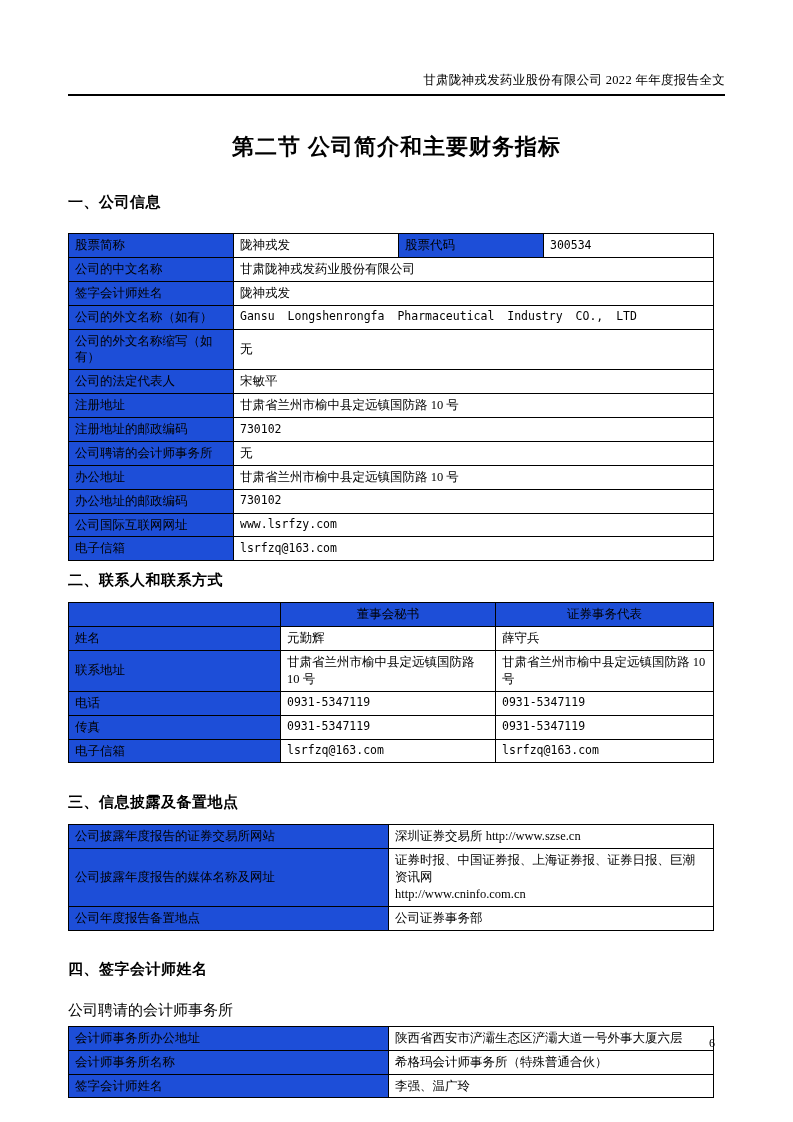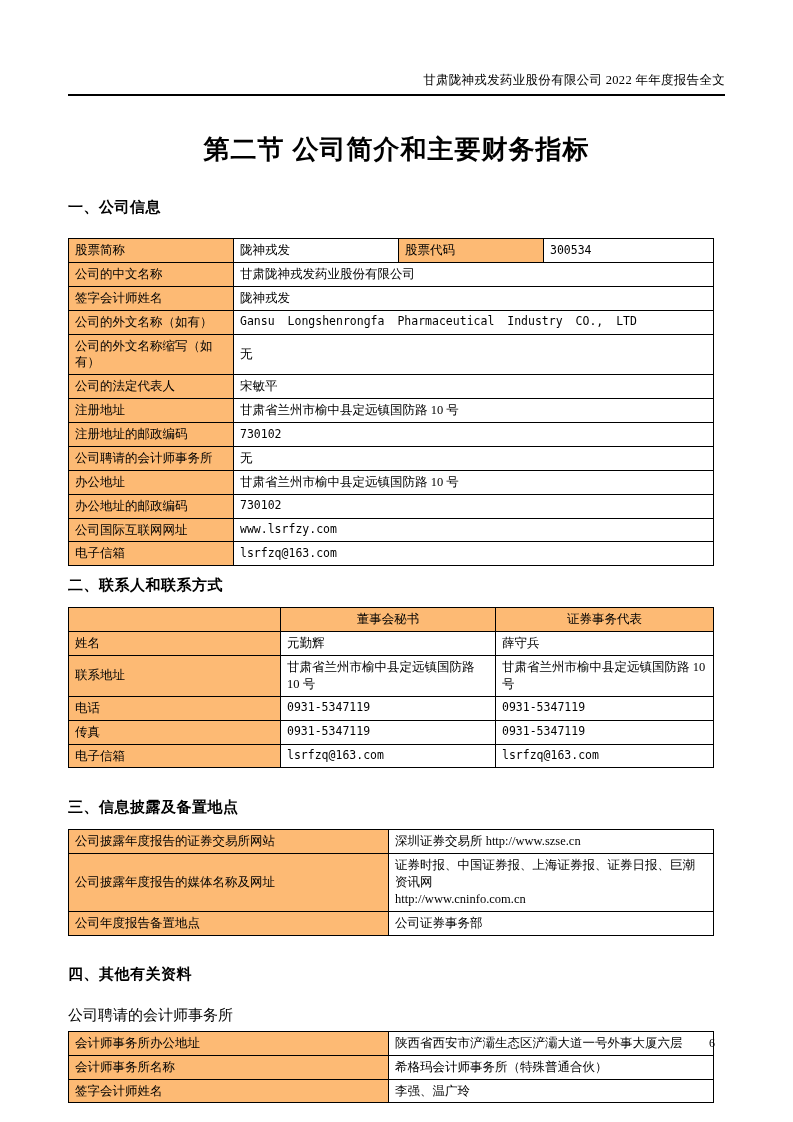--- a/index.html
+++ b/index.html
@@ -17,21 +17,21 @@
     text-align: right;
     font-size: 12.5px;
     letter-spacing: 0.3px;
     padding-bottom: 5px;
     border-bottom: 2px solid #000;
   }
 
   .doc-title {
     margin-top: 36px;
     text-align: center;
-    font-size: 26px;
+    font-size: 22px;
     font-weight: bold;
     font-family: "Liberation Sans", "DejaVu Sans", sans-serif;
     letter-spacing: 1px;
   }
 
   .section-heading {
     font-size: 15px;
     font-weight: bold;
     font-family: Liberation Sans, sans-serif;
     letter-spacing: 0.5px;
@@ -58,21 +58,21 @@
   .t3 { margin-top: 12px; }
   .t4 { margin-top: 6px; }
   td {
     border: 1px solid #000;
     padding: 3px 6px;
     height: 23px;
     vertical-align: middle;
     line-height: 1.35;
     word-break: break-word;
   }
-  td.lab { background: #fdba74; }
+  td.lab { background: #1d4ed8; }
   td.center { text-align: center; }
   td.mono {
     font-family: "DejaVu Sans Mono", "Liberation Mono", monospace;
     font-size: 11.5px;
   }
   td.wide-words { word-spacing: 6px; }
   td.pre { white-space: pre-line; }
 
   .page-number {
     position: absolute;
@@ -216,21 +216,21 @@
       <td class="pre">证券时报、中国证券报、上海证券报、证券日报、巨潮资讯网
 http://www.cninfo.com.cn</td>
     </tr>
     <tr>
       <td class="lab">公司年度报告备置地点</td>
       <td>公司证券事务部</td>
     </tr>
   </tbody>
     </table>
 
-  <div class="section-heading sh4">四、其他有关资料</div>
+  <div class="section-heading sh4">四、签字会计师姓名</div>
 
   <div class="subheading">公司聘请的会计师事务所</div>
 
   <table class="t4">
     <colgroup>
         <col style="width:320px">
         <col style="width:325px">
       </colgroup>
     <tbody>
         <tr>

